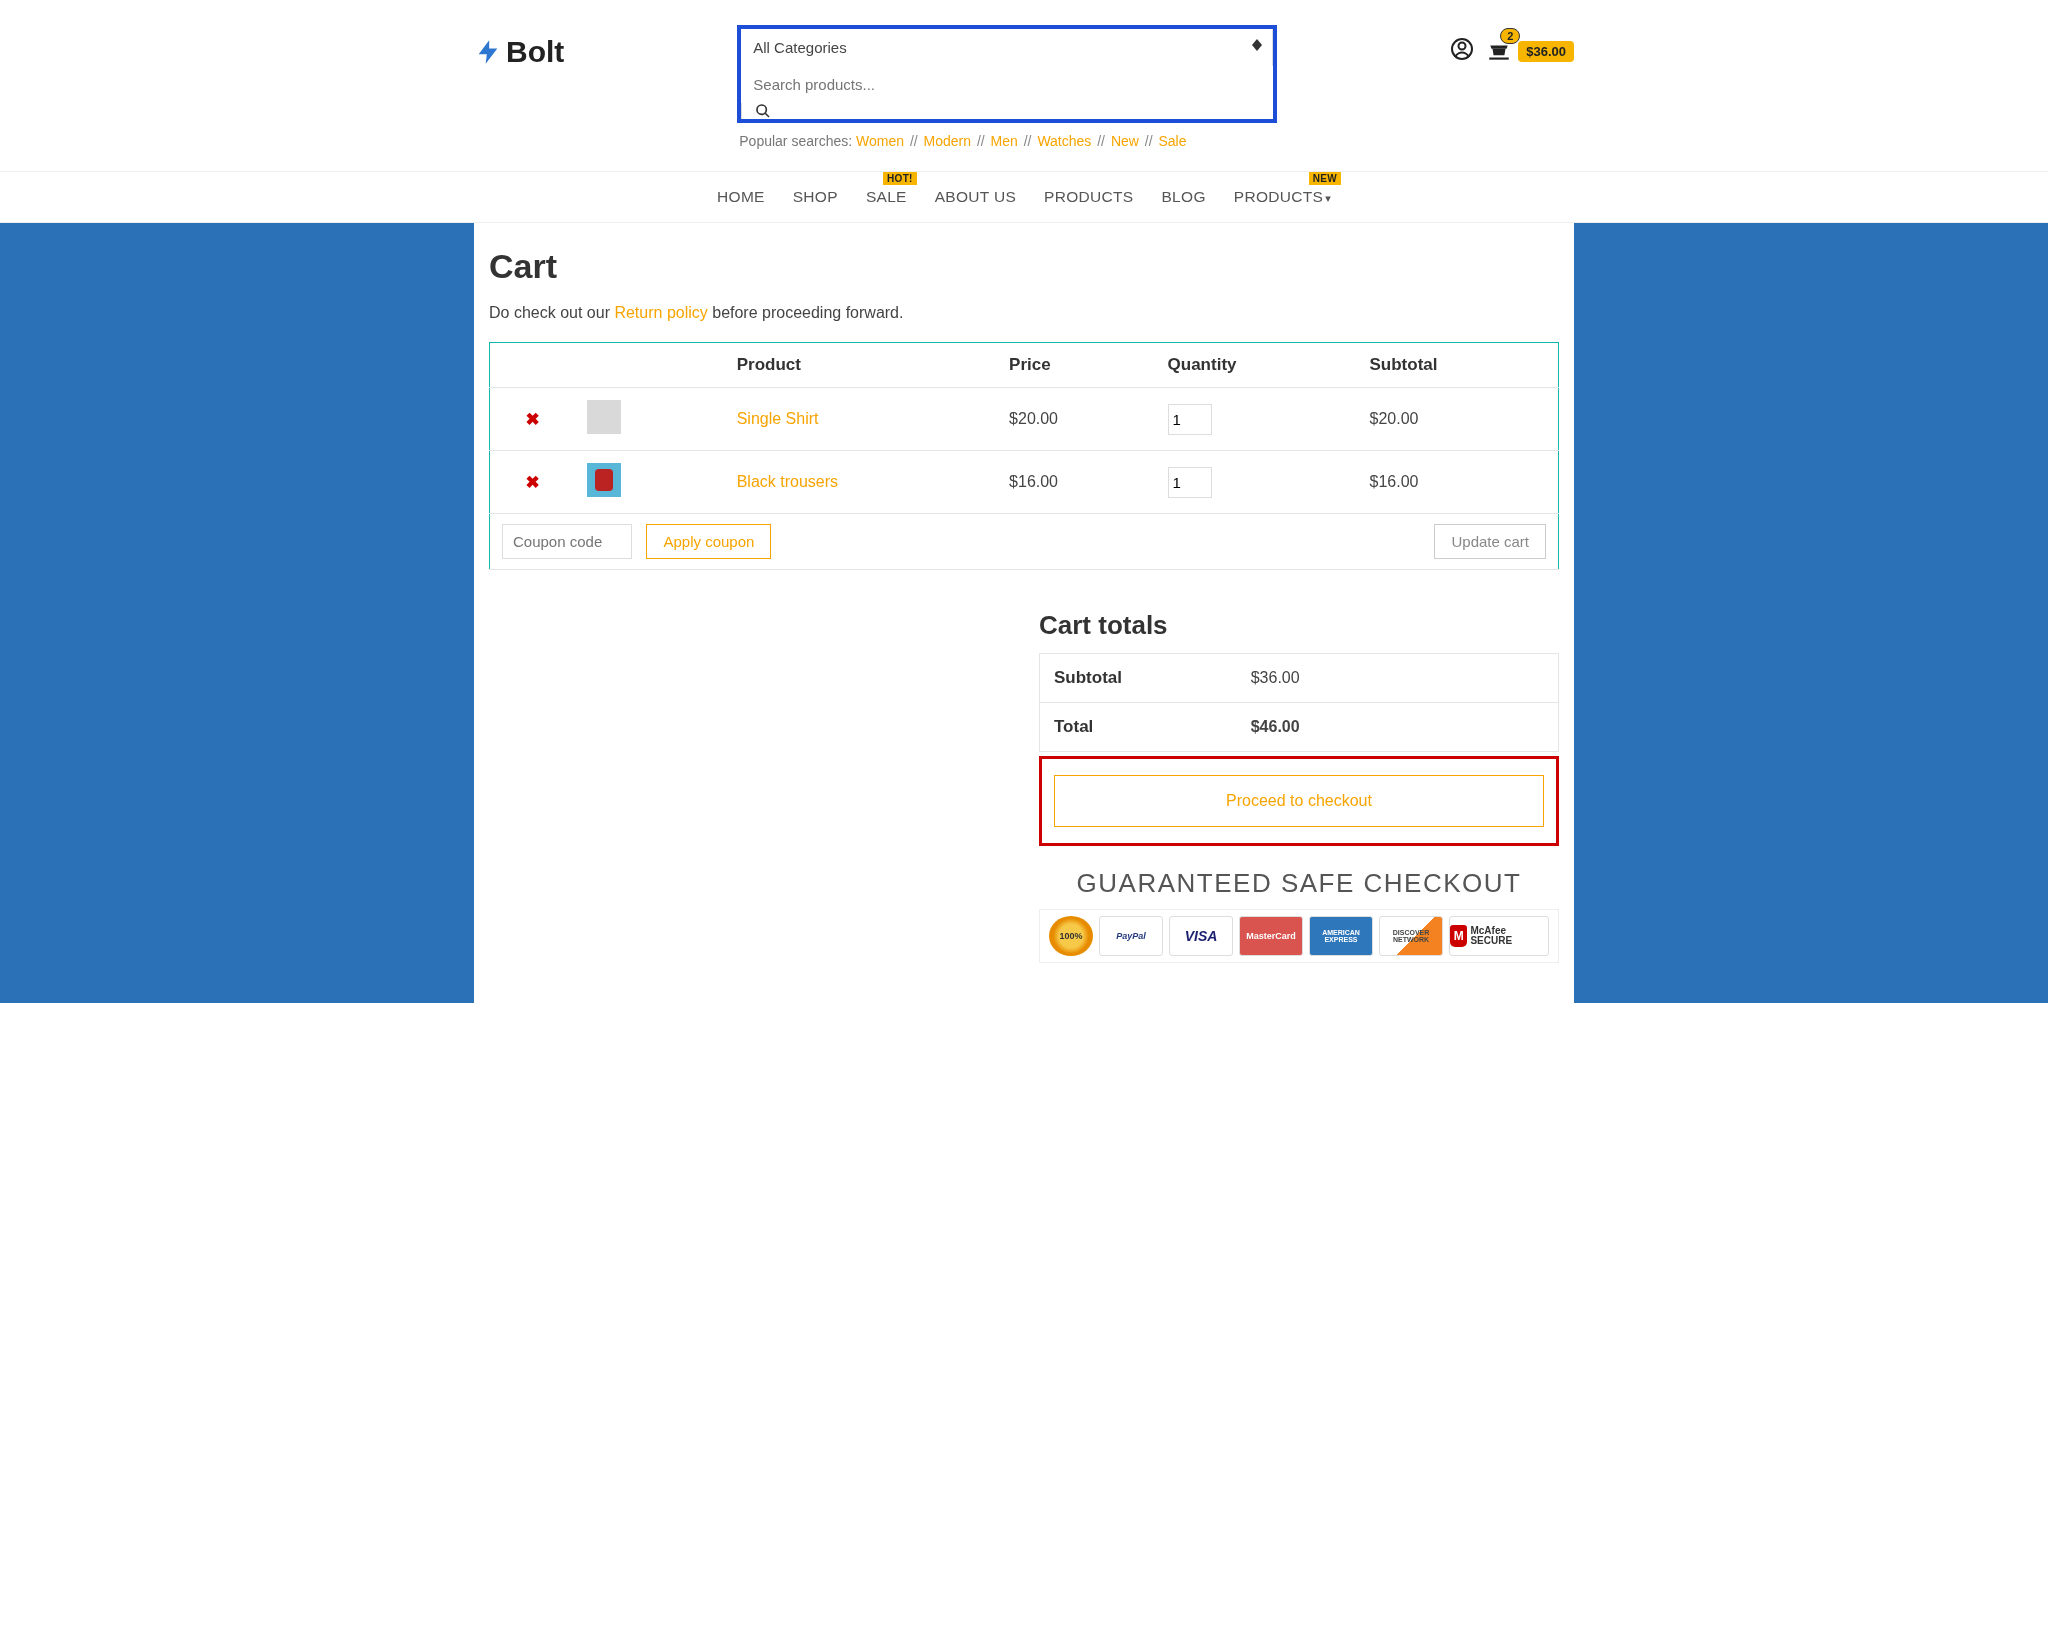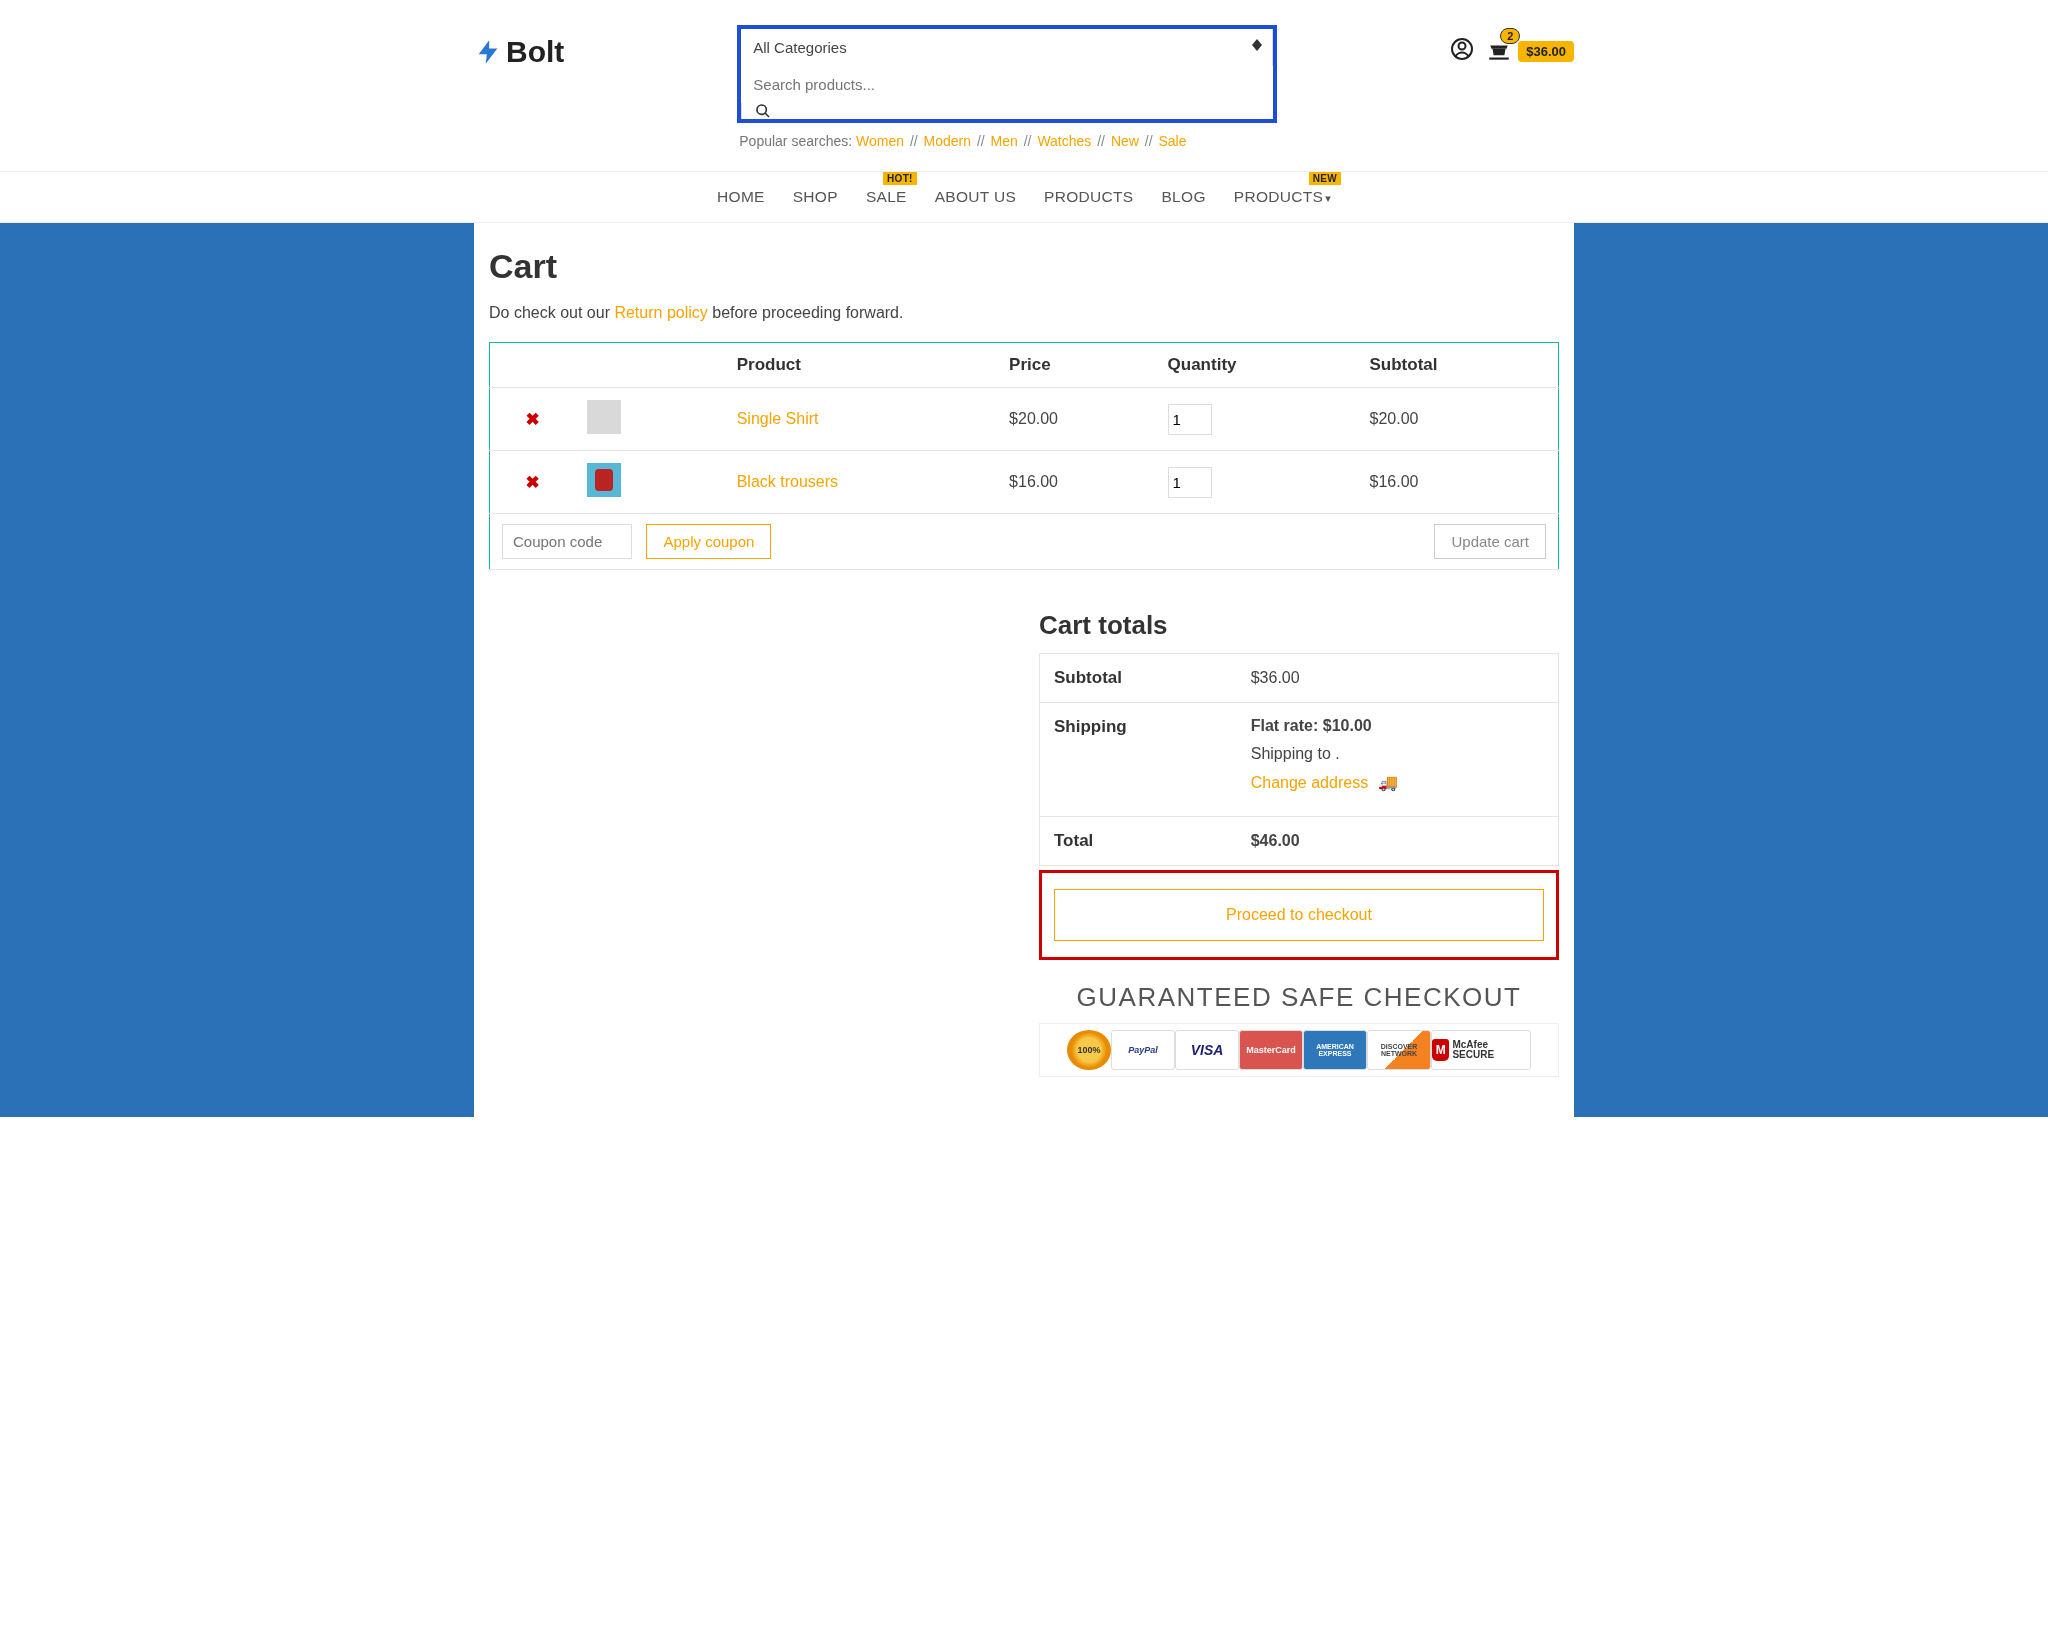--- a/index.html
+++ b/index.html
@@ -67,21 +67,21 @@
   .ship-lines div { margin-bottom:10px;}
   .change-addr { color:#f7a400; text-decoration:none;}
   .truck-icon { color:#f7a400; margin-left:6px;}
 
   .checkout-box { border:3px solid #cc0000; padding:16px 12px; margin-top:4px;}
   .btn-checkout { display:block; width:100%; text-align:center; border:1px solid #f7a400; color:#f7a400; background:#fff; padding:16px 0; font-size:16px; cursor:pointer; text-decoration:none;}
 
   
   .safe { text-align:center; margin-top:22px;}
   .safe-title { font-size:26px; letter-spacing:1.5px; color:#555; font-weight:400; margin-bottom:10px;}
-  .badges { display:flex; justify-content:center; border:1px solid #eee; padding:6px 8px;}
+  .badges { display:flex; justify-content:center; gap:6px; border:1px solid #eee; padding:6px 8px;}
   .pay-badge { width:64px; height:40px; border:1px solid #ddd; border-radius:3px; display:flex; align-items:center; justify-content:center; font-size:9px; font-weight:700; background:#fff;}
   .b-seal{ border:none; border-radius:50%; background: radial-gradient(circle,#f7c948 40%,#e78b00 60%); width:44px;}
   .b-paypal{ color:#253b80; font-style:italic;}
   .b-visa{ color:#1a1f71; font-size:14px; font-style:italic;}
   .b-mc{ background:#d9534f; color:#fff;}
   .b-amex{ background:#2e77bb; color:#fff; font-size:7px;}
   .b-disc{ background:linear-gradient(135deg,#fff 55%,#f58220 55%); color:#444; font-size:7px;}
   .b-mcafee{ width:100px; color:#333; gap:3px;}
   .b-mcafee .shield{ width:18px; height:22px; background:#c00; color:#fff; border-radius:3px 3px 5px 5px; display:flex;align-items:center;justify-content:center;font-size:12px;}
 </style>
@@ -200,28 +200,20 @@
     <div class="totals-wrap">
       <div class="totals">
         <h2>Cart totals</h2>
         <table class="totals-table">
           <tbody>
               <tr>
             <th>Subtotal</th>
             <td>$36.00</td>
           </tr>
           <tr>
-            <th>Shipping</th>
-            <td class="ship-lines">
-              <div><b>Flat rate: $10.00</b></div>
-              <div>Shipping to   .</div>
-              <div><a href="#" class="change-addr">Change address</a><span class="truck-icon"> 🚚</span></div>
-            </td>
-          </tr>
-          <tr>
             <th>Total</th>
             <td><b>$46.00</b></td>
           </tr>
         </tbody>
           </table>
         <div class="checkout-box">
           <a href="#" class="btn-checkout">Proceed to checkout</a>
         </div>
 
         <div class="safe">

